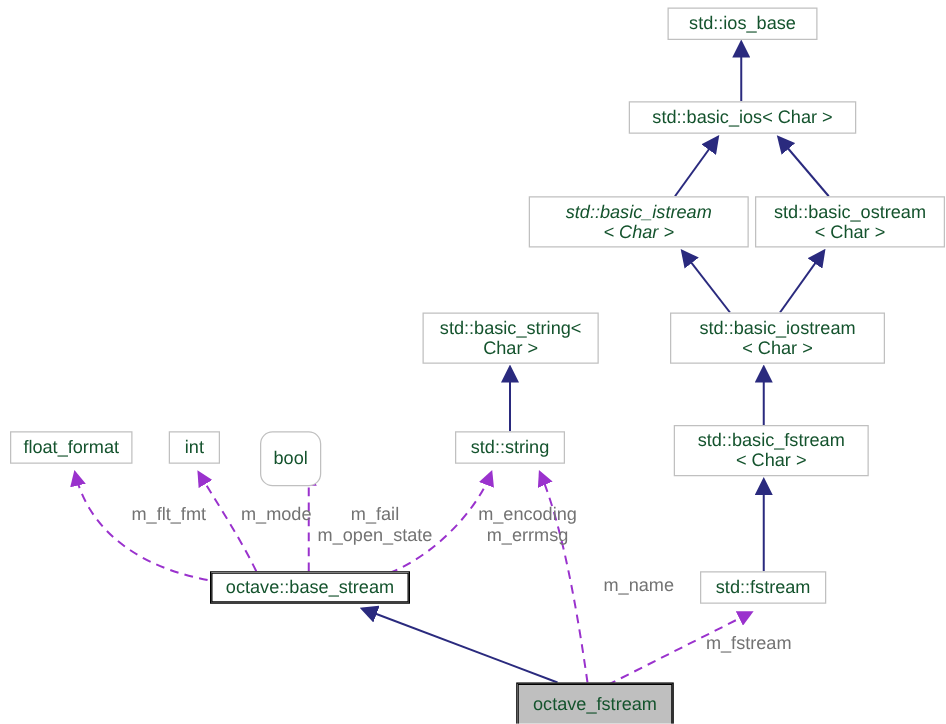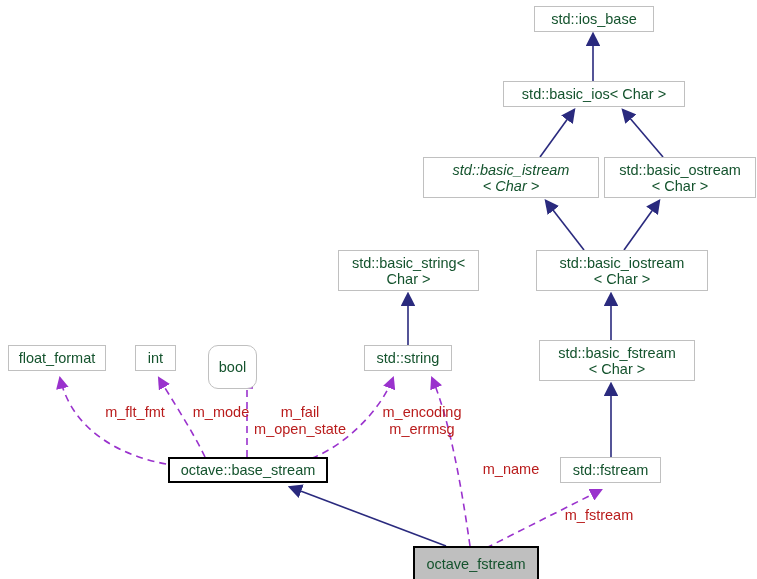--- a/index.html
+++ b/index.html
@@ -44,21 +44,21 @@
     border: 1px solid #000000;
     box-shadow: 0 0 0 1px #000000 inset;
   }
   .node.strong {
     background: #ffffff;
     border: 1px solid #000000;
     box-shadow: 0 0 0 1px #000000 inset;
   }
   .edge-label {
     position: absolute;
-    color: #b91c1c;
+    color: #737373;
     font-size: 14.5px;
     line-height: 17px;
     white-space: pre;
     text-align: center;
     z-index: 4;
   }
 </style>
 </head>
 <body>
 

